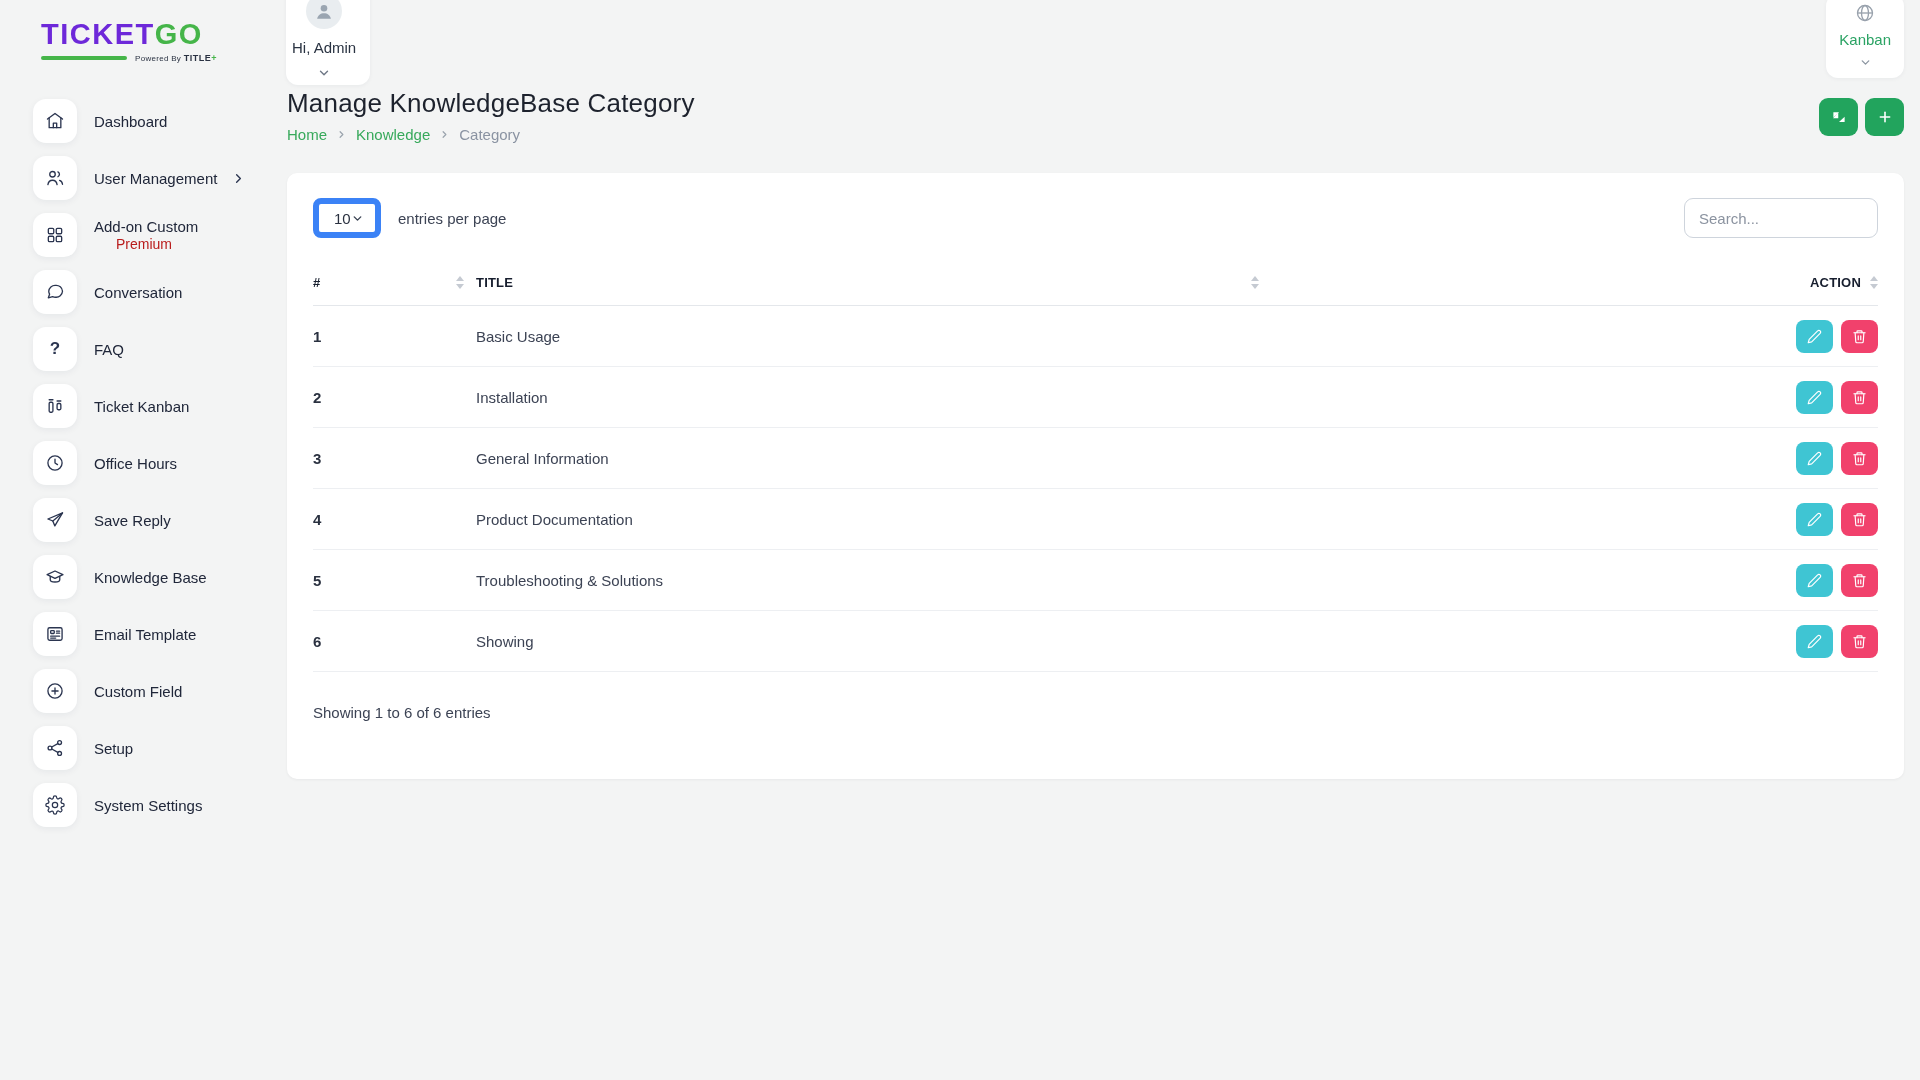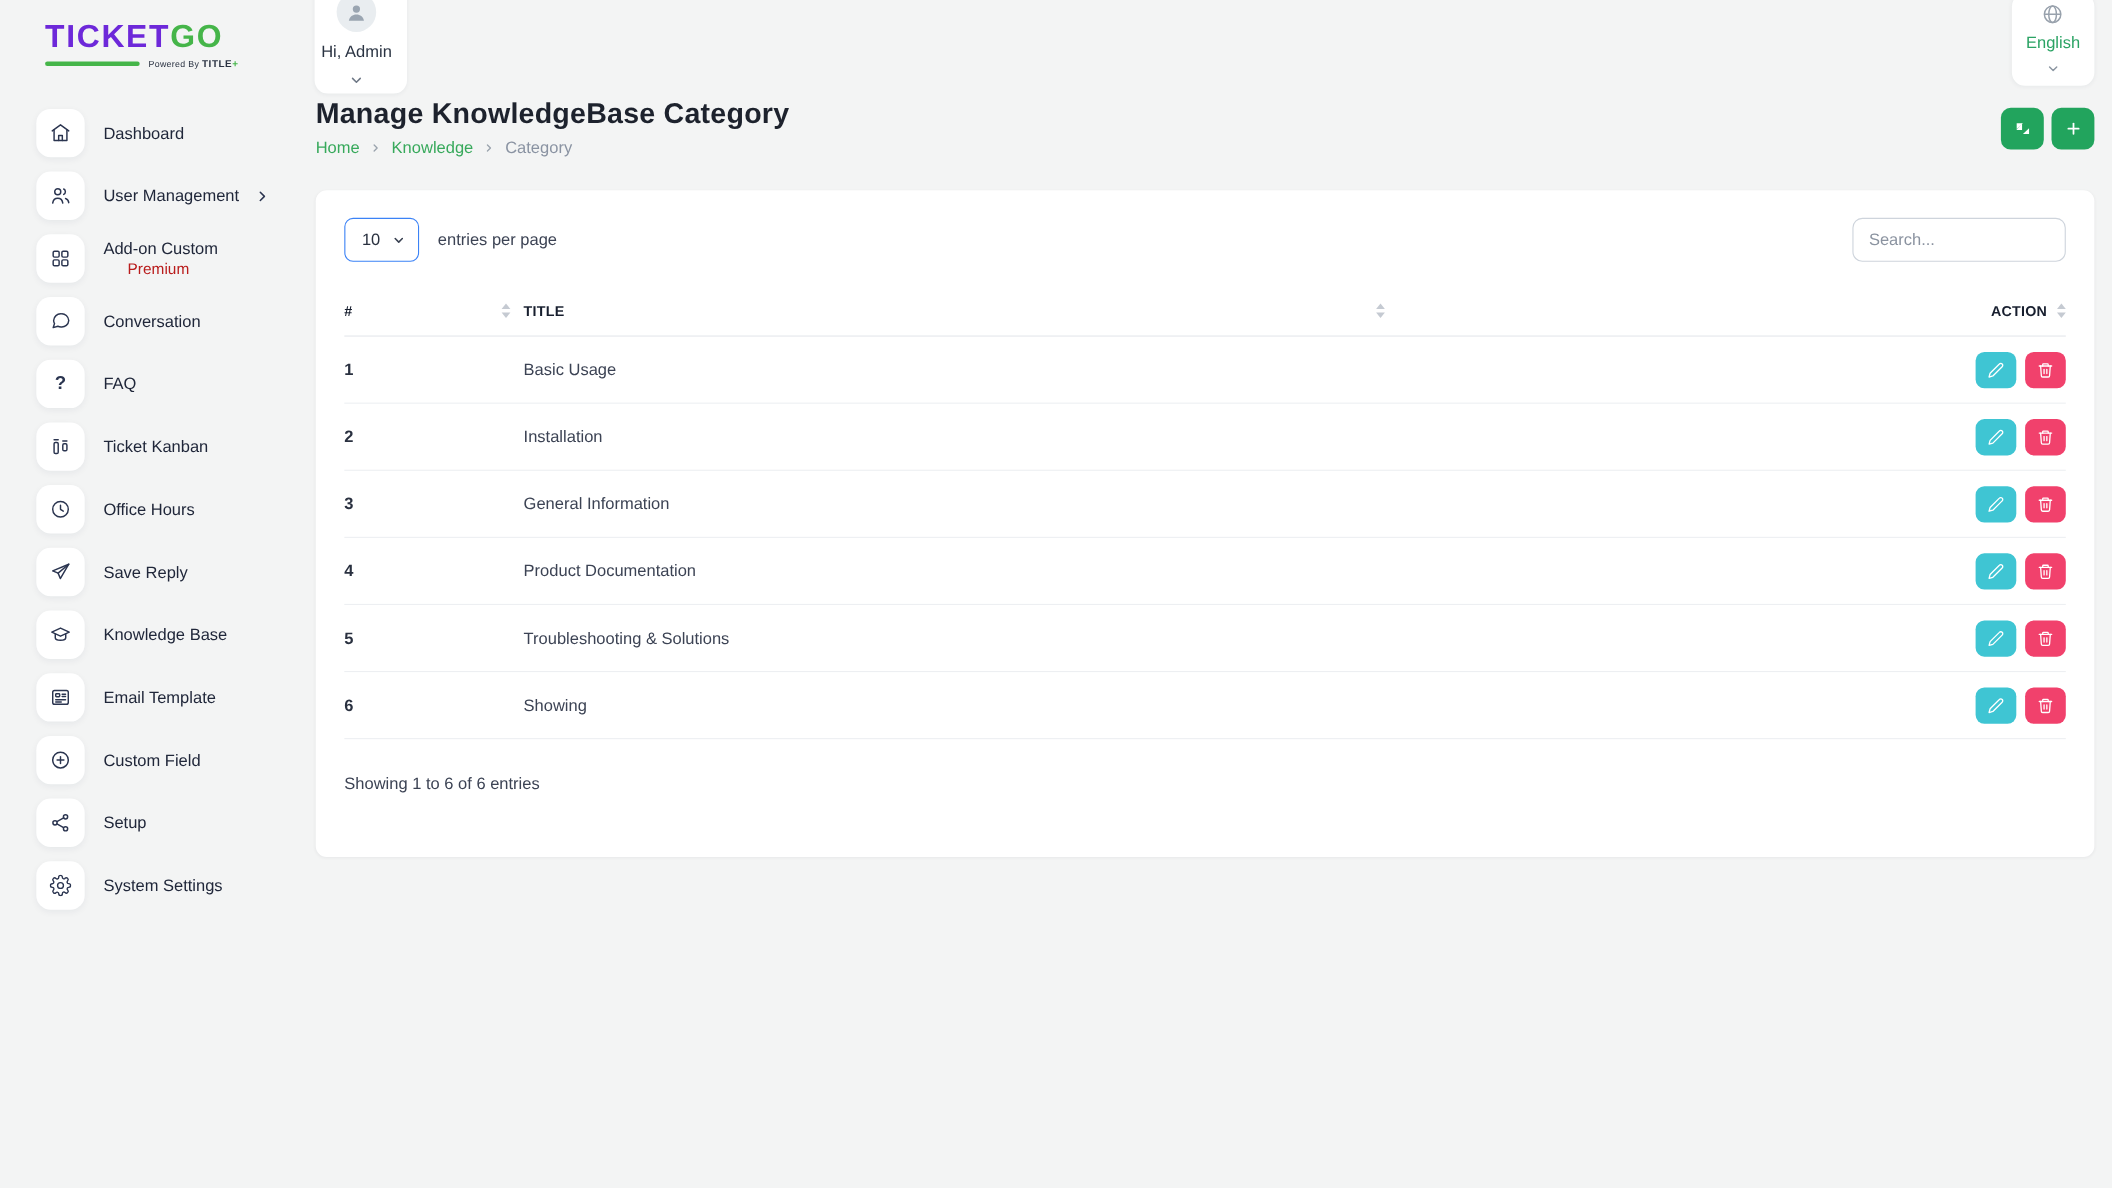--- a/index.html
+++ b/index.html
@@ -39,36 +39,36 @@
   .nav-label-wrap { margin-left:17px; }
   .nav-label { font-size:15px; color:#20273a; font-weight:500; }
   .nav-sub { font-size:14px; color:#b91c1c; font-weight:500; margin-left:22px; margin-top:1px; }
   .nav-chevron { margin-left:14px; display:flex; }
   .q-glyph { font-size:17px; font-weight:700; color:#2b3550; }
 
   .main { flex:1; padding:16px 16px 0 25px; }
 
   
   .page-head { display:flex; justify-content:space-between; align-items:flex-start; }
-  .page-title { font-size:26px; font-weight:700; color:#1d222d; letter-spacing:.2px; }
+  .page-title { font-size:26px; font-weight:400; color:#1d222d; letter-spacing:.2px; }
   .breadcrumb { display:flex; align-items:center; gap:9px; margin-top:7px; font-size:15px; }
   .bc-link { color:#37a95b; cursor:pointer; text-decoration:none; }
   .bc-current { color:#8a93a2; }
   .bc-sep { display:flex; align-items:center; }
 
   .head-actions { display:flex; gap:7px; margin-top:10px; }
   .btn-green { width:39px; height:38px; border-radius:9px; background:#22a45d; border:none;
     display:flex; align-items:center; justify-content:center; cursor:pointer; }
 
   
   .card { margin-top:30px; background:#fff; border-radius:10px; min-height:606px;
     box-shadow:0 1px 3px rgba(16,24,40,.05); padding:25px 26px 30px; }
   .controls { display:flex; align-items:center; }
   .select-box { display:flex; align-items:center; justify-content:space-between; width:68px;
-    height:40px; border:1px solid #3b82f6; border-radius:8px; padding:0 11px 0 15px;
+    height:40px; border:6px solid #3b82f6; border-radius:8px; padding:0 11px 0 15px;
     font-size:15px; color:#2a3140; cursor:pointer; background:#fff; }
   .entries-label { margin-left:17px; font-size:15px; color:#3c4354; }
   .search-input { margin-left:auto; width:194px; height:40px; border:1px solid #ced4dc;
     border-radius:9px; padding:0 14px; font-size:15px; color:#2a3140; outline:none;
     font-family:"Liberation Sans", sans-serif; }
   .search-input::placeholder { color:#8b93a0; }
 
   
   .table { margin-top:24px; }
   .t-head, .t-row { display:grid; grid-template-columns:163px 795px 1fr; align-items:center; }
@@ -119,21 +119,21 @@
   </div>
 
   <div class="spacer"></div>
 
   <div class="pill lang-pill">
     <svg width="20" height="20" viewBox="0 0 24 24" fill="none" stroke="#98a1ac" stroke-width="1.6">
       <circle cx="12" cy="12" r="9"></circle>
         <path d="M3 12h18"></path>
         <ellipse cx="12" cy="12" rx="4.2" ry="9"></ellipse>
     </svg>
-    <span class="lang-label">English</span>
+    <span class="lang-label">Kanban</span>
     <svg width="13" height="13" viewBox="0 0 24 24" fill="none" stroke="#8b95a1" stroke-width="2.4" stroke-linecap="round" stroke-linejoin="round">
         <polyline points="6 9 12 15 18 9"></polyline>
       </svg>
   </div>
 </div>
 
 <div class="body-row">
 
   <div class="sidebar">
 

